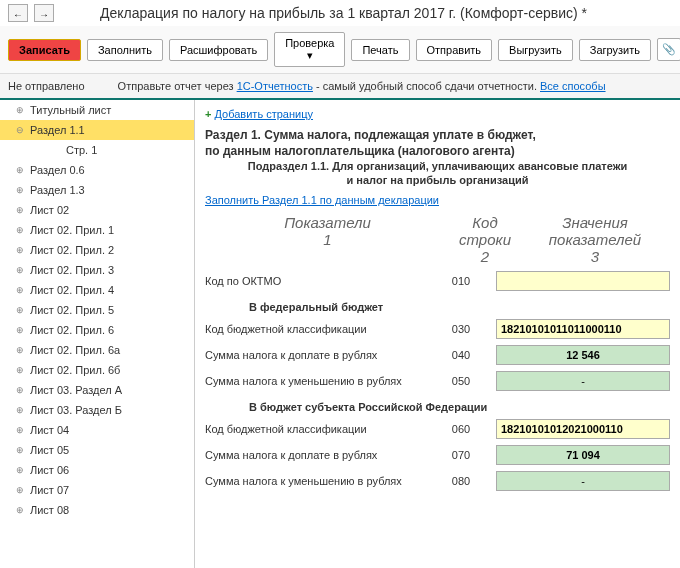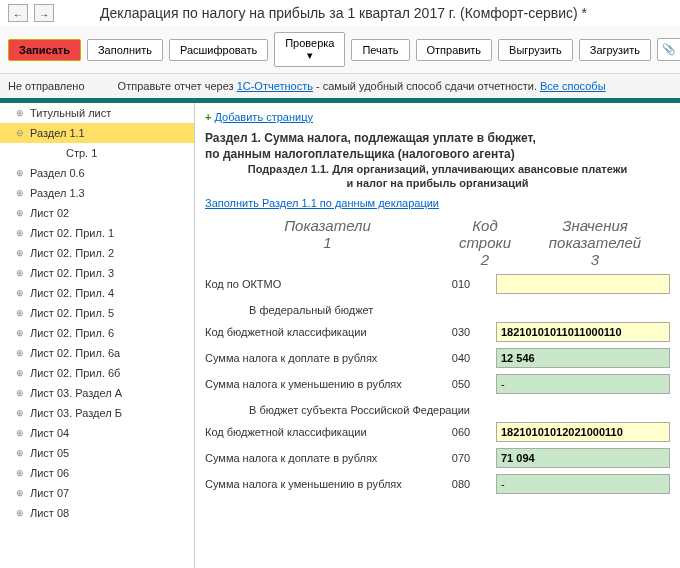--- a/index.html
+++ b/index.html
@@ -4,21 +4,21 @@
 <style>
 * { box-sizing: border-box; margin: 0; padding: 0; }
 body { font-family: Arial, sans-serif; font-size: 11px; background: #fff; width: 680px; height: 568px; overflow: hidden; color: #333; }
 .header-row { display: flex; align-items: center; padding: 4px 8px; gap: 6px; }
 .nav-btn { width: 20px; height: 18px; border: 1px solid #aaa; background: #f5f5f5; cursor: pointer; display: flex; align-items: center; justify-content: center; font-size: 10px; }
 .title { font-size: 14px; font-weight: normal; margin-left: 40px; }
 .toolbar { display: flex; align-items: center; padding: 6px 8px; gap: 6px; background: #f9f9f9; border-bottom: 1px solid #ddd; }
 .btn { padding: 4px 10px; border: 1px solid #aaa; background: #fff; cursor: pointer; font-size: 11px; border-radius: 2px; }
 .btn-primary { background: #ef4444; border-color: #d4a800; font-weight: bold; }
 .btn-icon { width: 24px; padding: 4px; }
-.status-row { padding: 6px 8px; background: #f5f5f5; border-bottom: 5px solid #0f766e; font-size: 11px; }
+.status-row { padding: 6px 8px; background: #f5f5f5; border-bottom: 2px solid #0f766e; font-size: 11px; }
 .status-row a { color: #0066cc; }
 .main { display: flex; height: 480px; }
 .sidebar { width: 195px; border-right: 1px solid #ccc; overflow-y: auto; background: #fff; }
 .tree-item { padding: 4px 6px 4px 16px; cursor: pointer; white-space: nowrap; font-size: 11px; display: flex; align-items: center; gap: 4px; }
 .tree-item.selected { background: #ffe066; }
 .tree-item.child { padding-left: 52px; }
 .tree-toggle { color: #888; font-size: 9px; width: 10px; display: inline-block; }
 .content { flex: 1; padding: 8px 10px; overflow-y: auto; position: relative; }
 .add-page { color: #0066cc; font-size: 11px; text-decoration: underline; cursor: pointer; }
 .add-page-plus { color: #2a8b2a; font-weight: bold; }
@@ -26,24 +26,24 @@
 .section-sub { text-align: center; font-weight: bold; font-size: 11px; margin-bottom: 6px; }
 .fill-link { color: #0066cc; text-align: left; margin: 8px 0; text-decoration: underline; cursor: pointer; font-size: 11px; }
 .table-head { display: flex; font-style: italic; color: #666; font-size: 15px; margin: 6px 0; }
 .col1 { flex: 1.4; text-align: center; }
 .col2 { width: 70px; text-align: center; }
 .col3 { width: 150px; text-align: center; }
 .row { display: flex; align-items: center; margin: 6px 0; font-size: 11px; }
 .row .label { flex: 1.4; }
 .row .code { width: 70px; text-align: center; }
 .row .val { width: 174px; }
-.row .val input { width: 100%; height: 20px; border: 1px solid #aaa; text-align: left; padding: 2px 4px; font-size: 11px; }
+.row .val input { width: 100%; height: 20px; border: 1px solid #aaa; text-align: center; padding: 2px 4px; font-size: 11px; }
 .inp-yellow { background: #ffffcc; }
 .inp-green { background: #c8e6c8; }
-.bold-row { font-weight: normal; margin: 10px 0 4px; padding-left: 44px; }
+.bold-row { font-weight: bold; margin: 10px 0 4px; padding-left: 44px; }
 </style>
 </head>
 <body>
 
 <div class="header-row">
   <button class="nav-btn">←</button>
   <button class="nav-btn">→</button>
   <div class="title">Декларация по налогу на прибыль за 1 квартал 2017 г. (Комфорт-сервис) *</div>
 </div>
 

